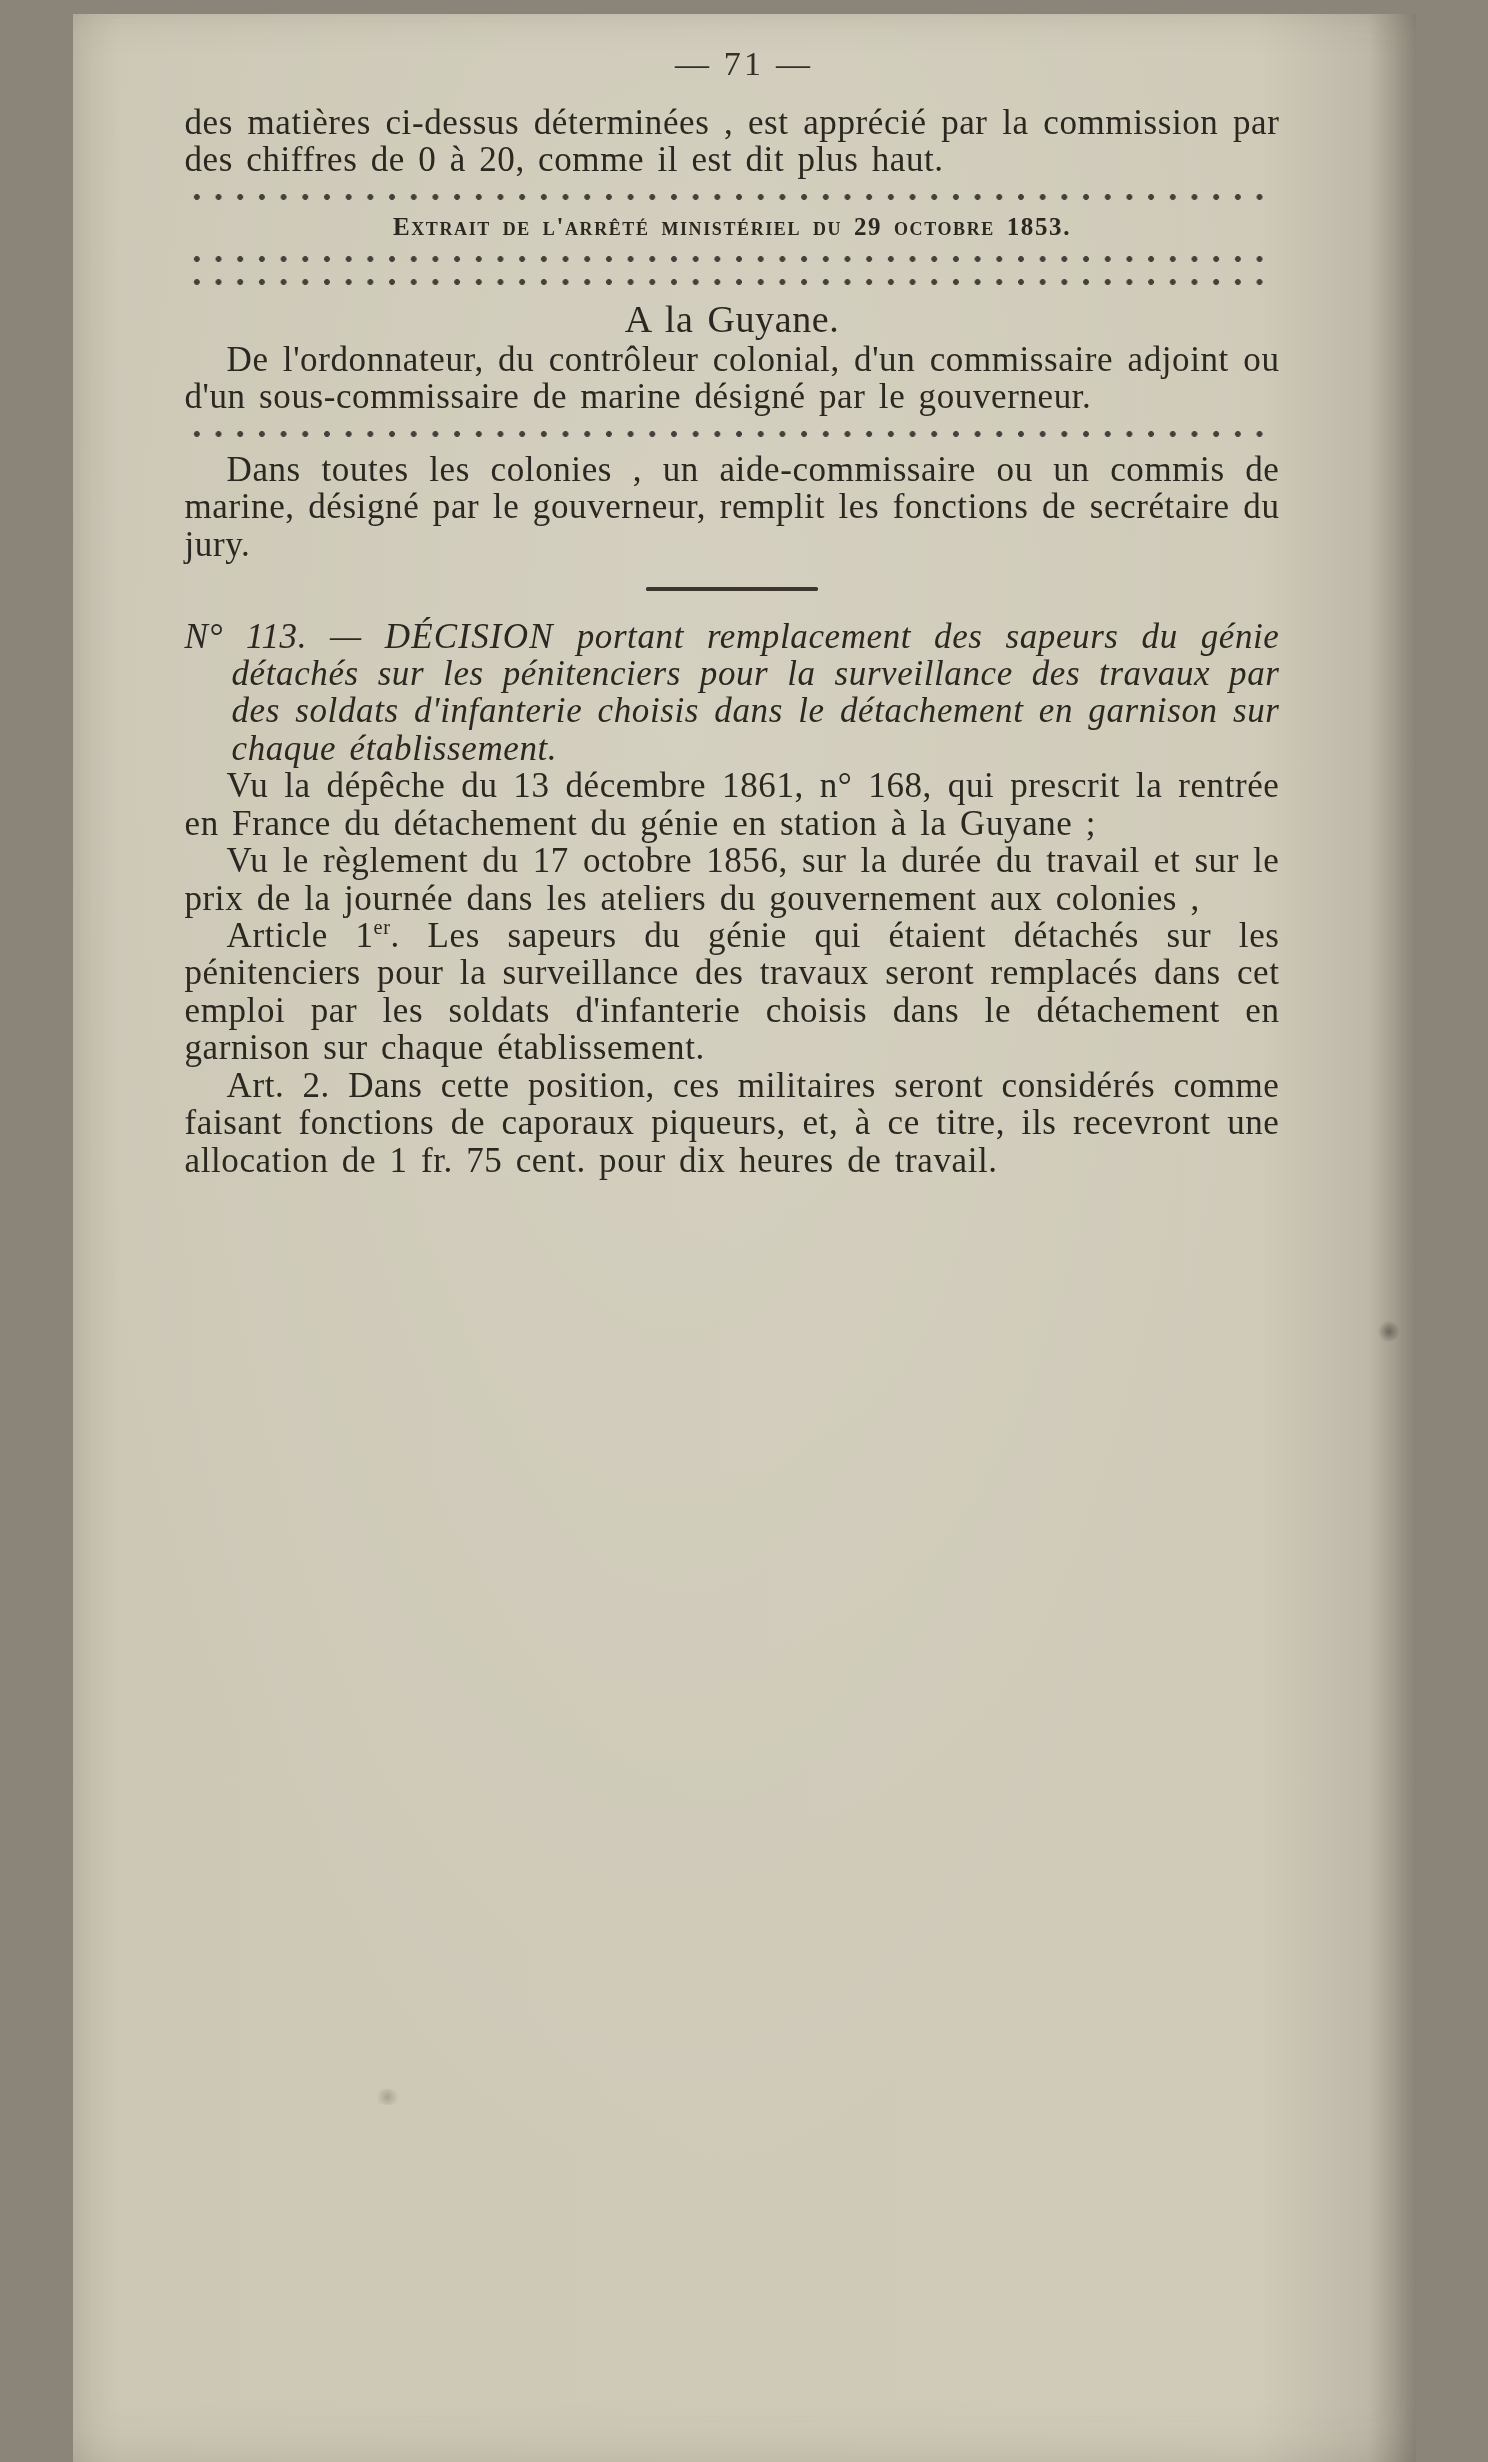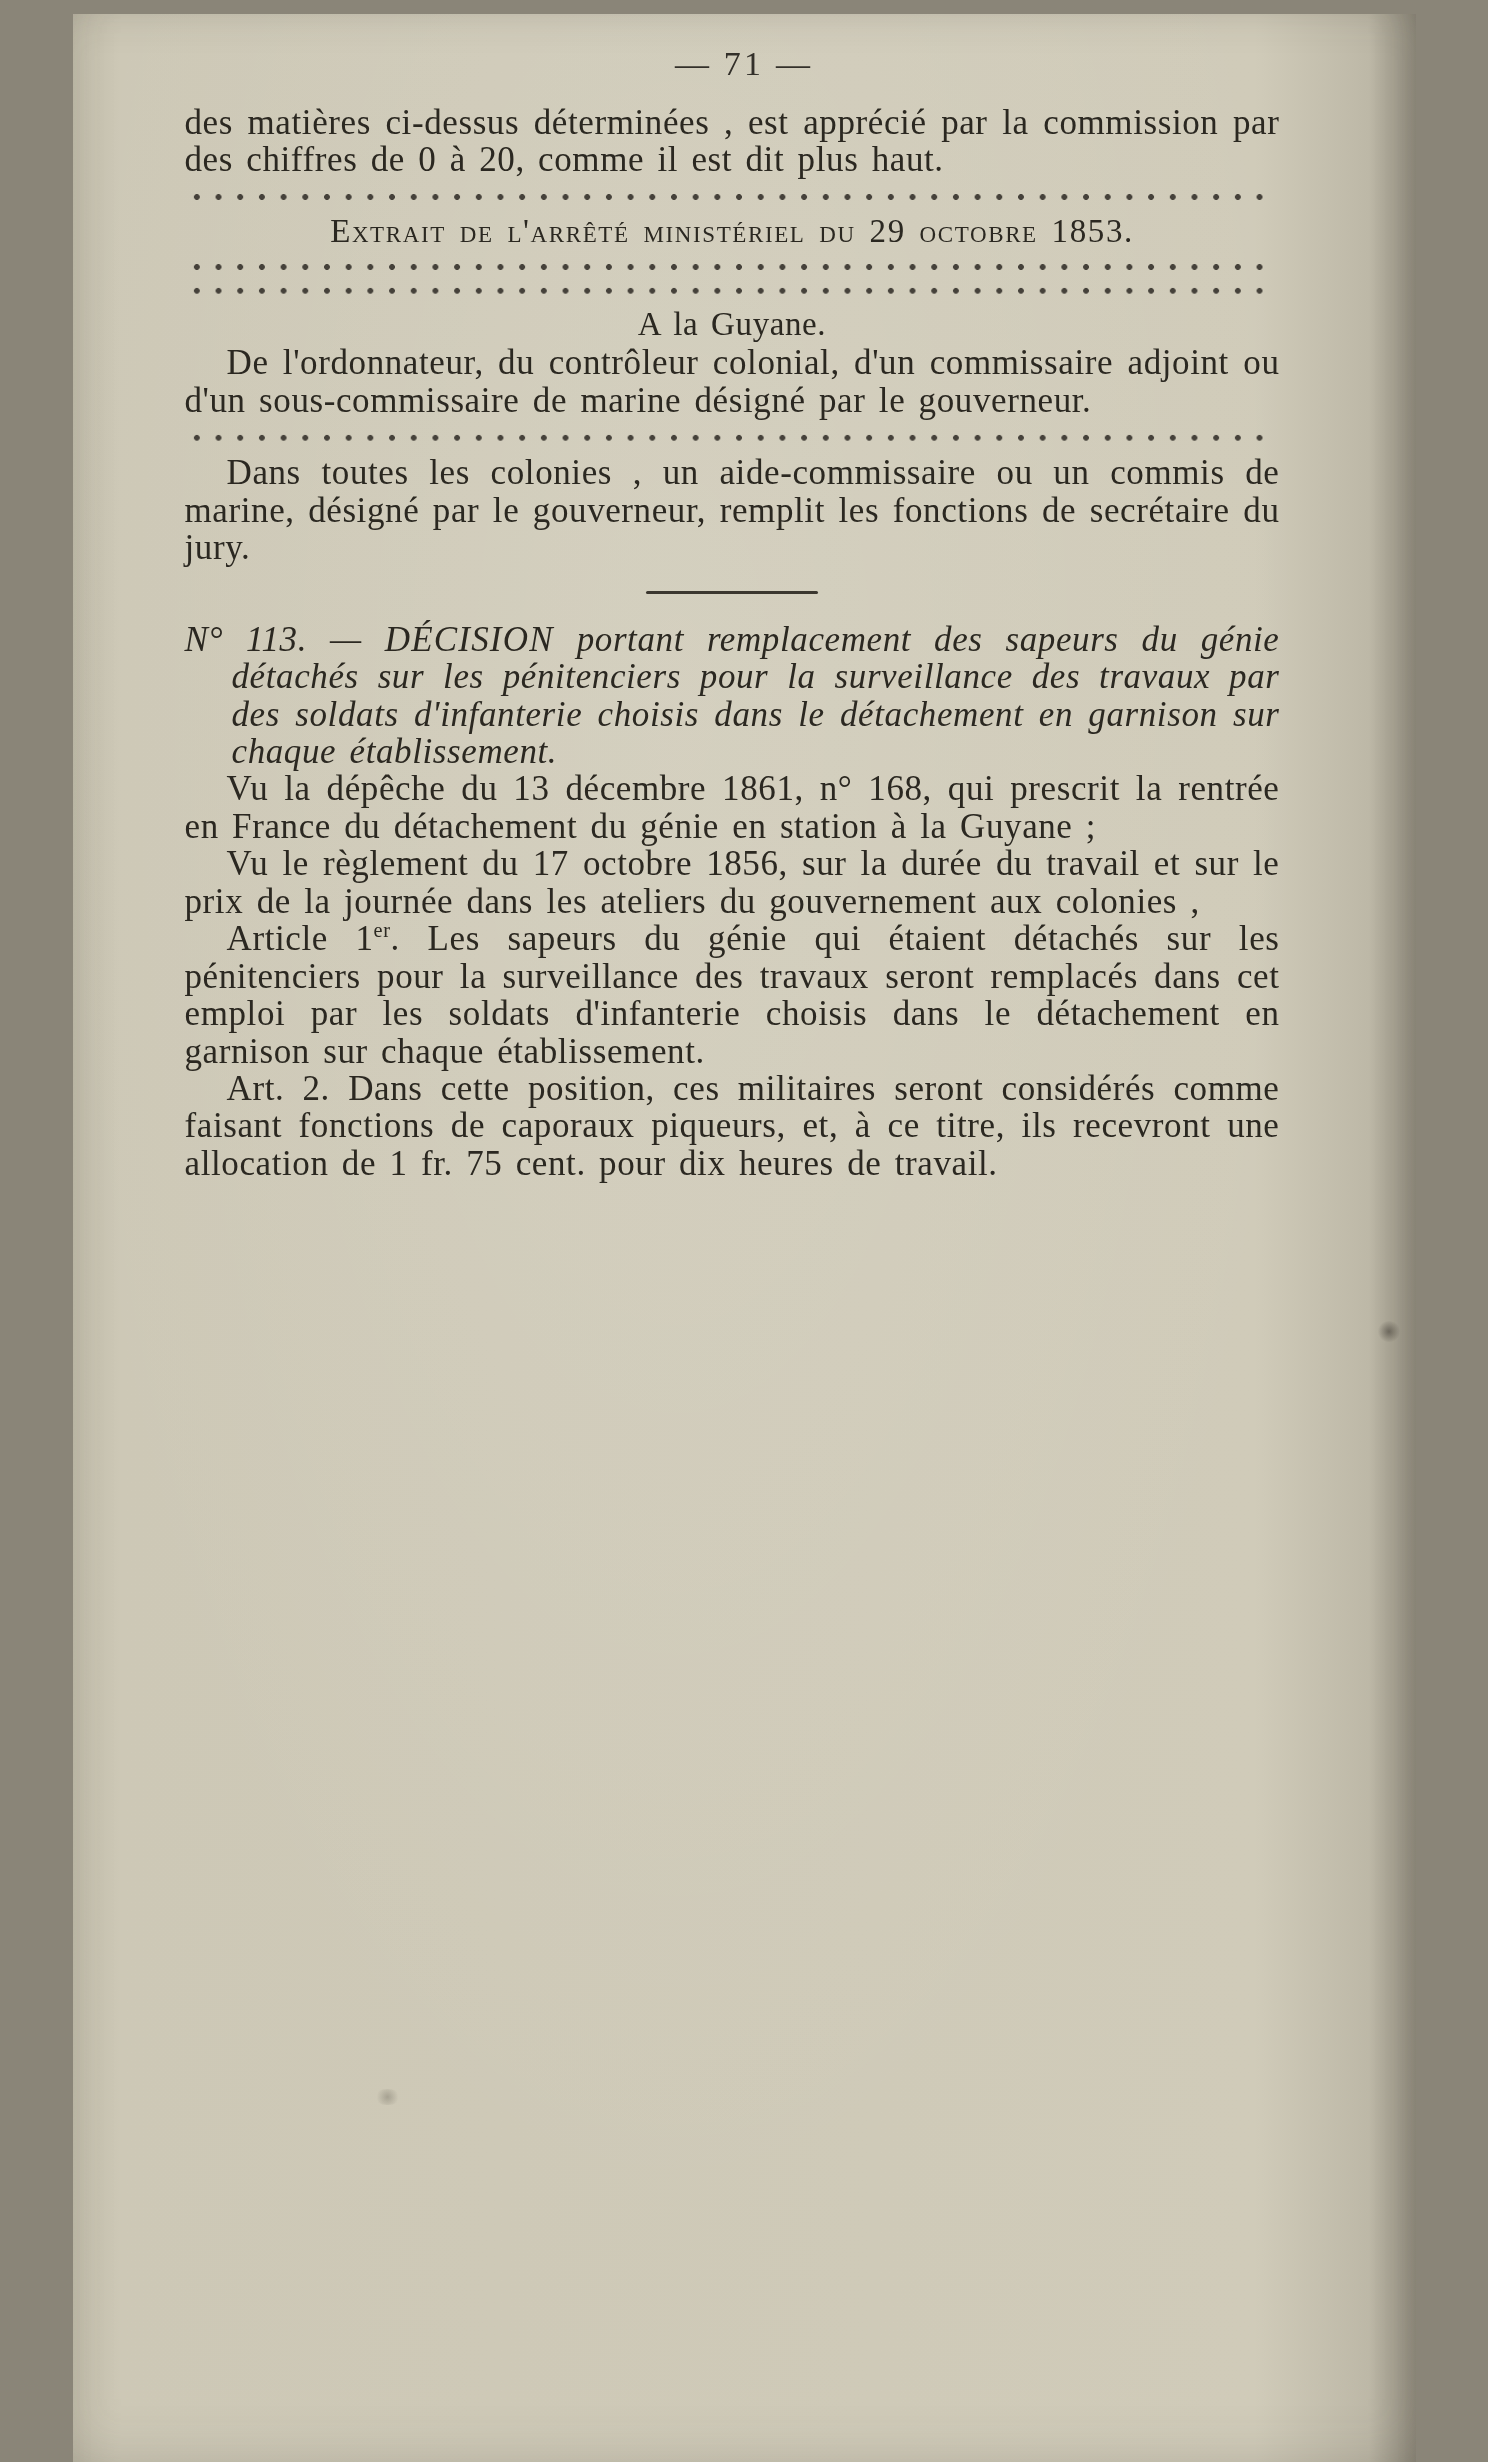--- a/index.html
+++ b/index.html
@@ -50,32 +50,32 @@
     margin: 13.6px 1.6px 12px 1.6px;
     background-image: radial-gradient(circle, #45413a 2.5px, rgba(0,0,0,0) 3.2px);
     background-size: 21.7px 9.6px;
     background-repeat: repeat-x;
     background-position: left center;
   }
 
   .heading-extrait {
     margin: 3.2px 0 1.6px 0;
     text-align: center;
-    font-weight: normal;
-    font-size: 33px;
+    font-weight: bold;
+    font-size: 25px;
     font-variant: small-caps;
     letter-spacing: 1.6px;
     text-indent: 0;
   }
 
   .subheading {
     margin: 1.6px 0;
     text-align: center;
     font-weight: normal;
-    font-size: 33px;
+    font-size: 38px;
     text-indent: 0;
   }
 
   .section-rule {
     width: 172px;
     height: 3.2px;
     margin: 24px auto 27px auto;
     background: #3b372f;
     border-radius: 1.6px;
   }

